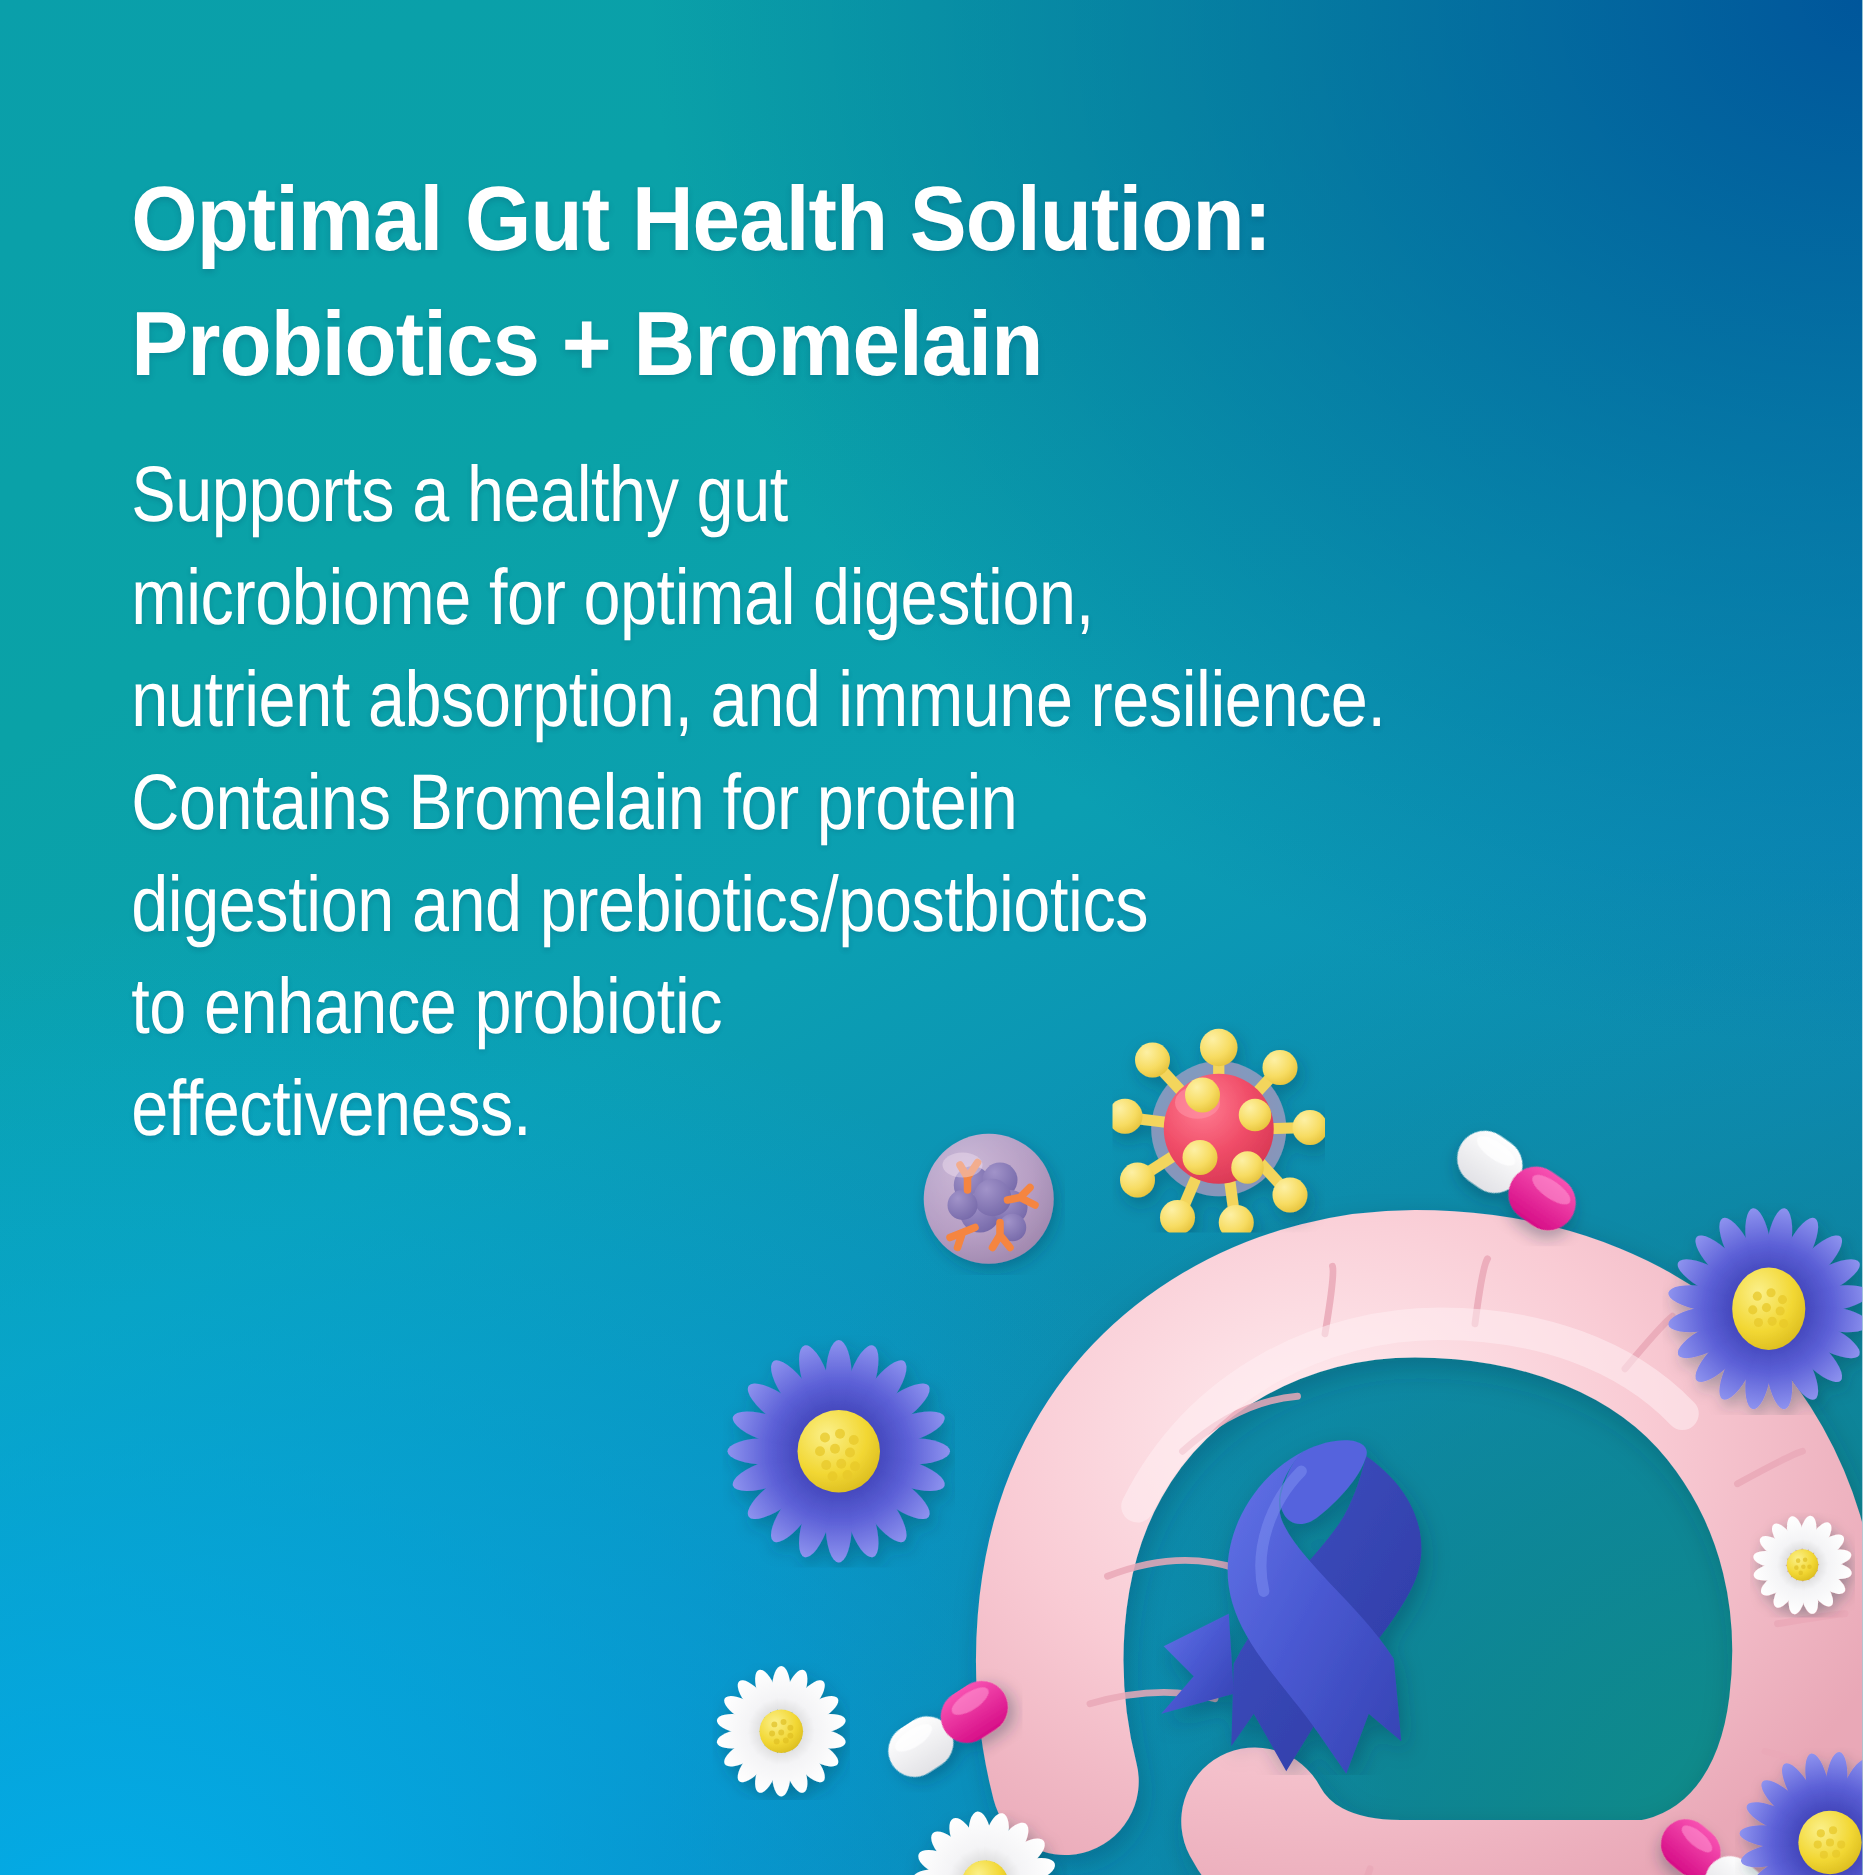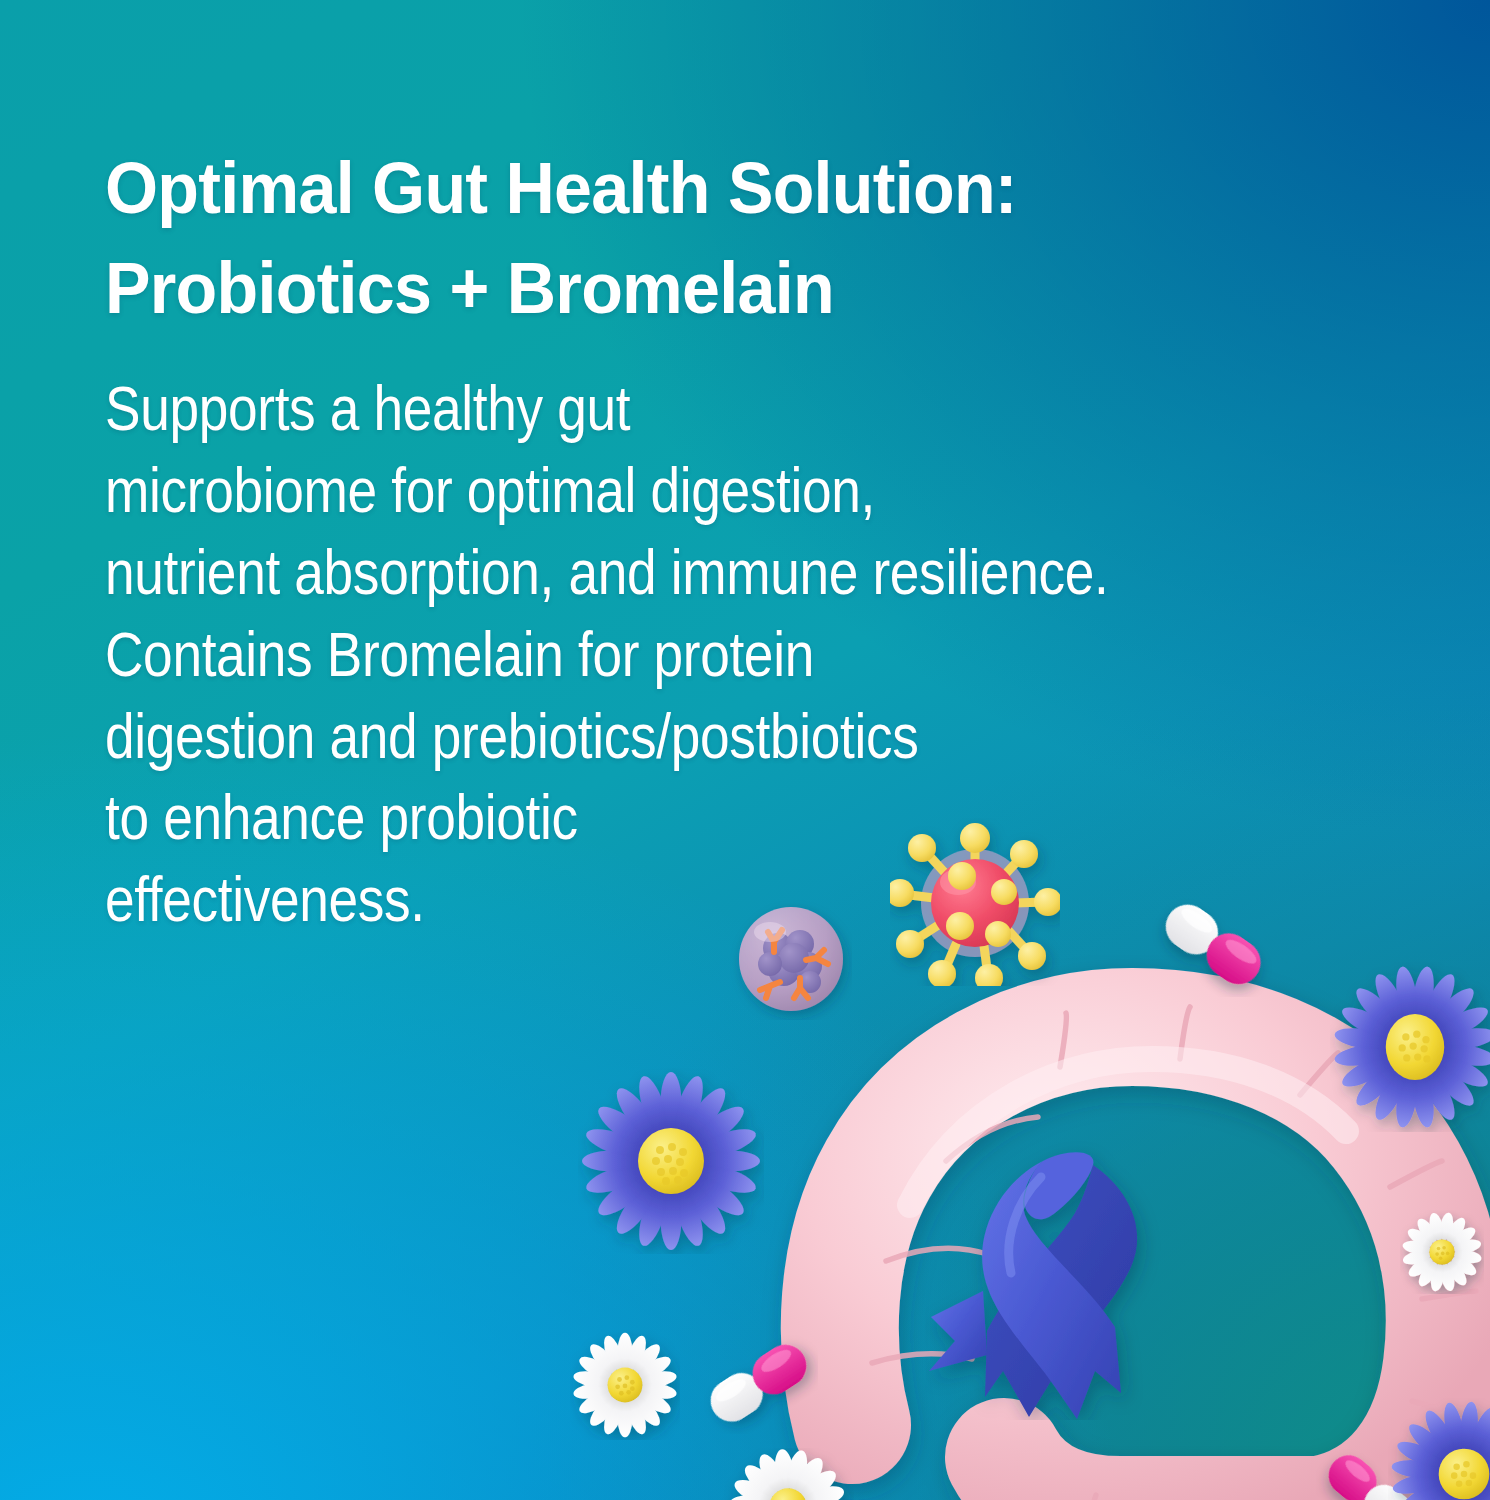--- a/index.html
+++ b/index.html
@@ -16,21 +16,21 @@
     background:
       radial-gradient(ellipse 120% 95% at 6% 104%, #03ace8 0%, rgba(3,172,232,0) 58%),
       radial-gradient(ellipse 105% 90% at 100% 0%, #00569b 0%, rgba(0,86,155,0) 62%),
       radial-gradient(ellipse 110% 100% at 96% 100%, #0f8f86 0%, rgba(15,143,134,0) 55%),
       linear-gradient(152deg, #0a9faa 0%, #0aa2a7 26%, #0b9fb2 48%, #0c86b8 72%, #0a63a6 100%);
   }
 
   
   #text-block {
     position:absolute;
-    left:105px; top:138px;
+    left:105px; top:126px;
     width:1320px;
     z-index:40;
   }
   #headline {
     color:#ffffff;
     font-family:"Liberation Sans", sans-serif;
     font-weight:700;
     font-size:73px;
     line-height:1.37;
     letter-spacing:-0.8px;

